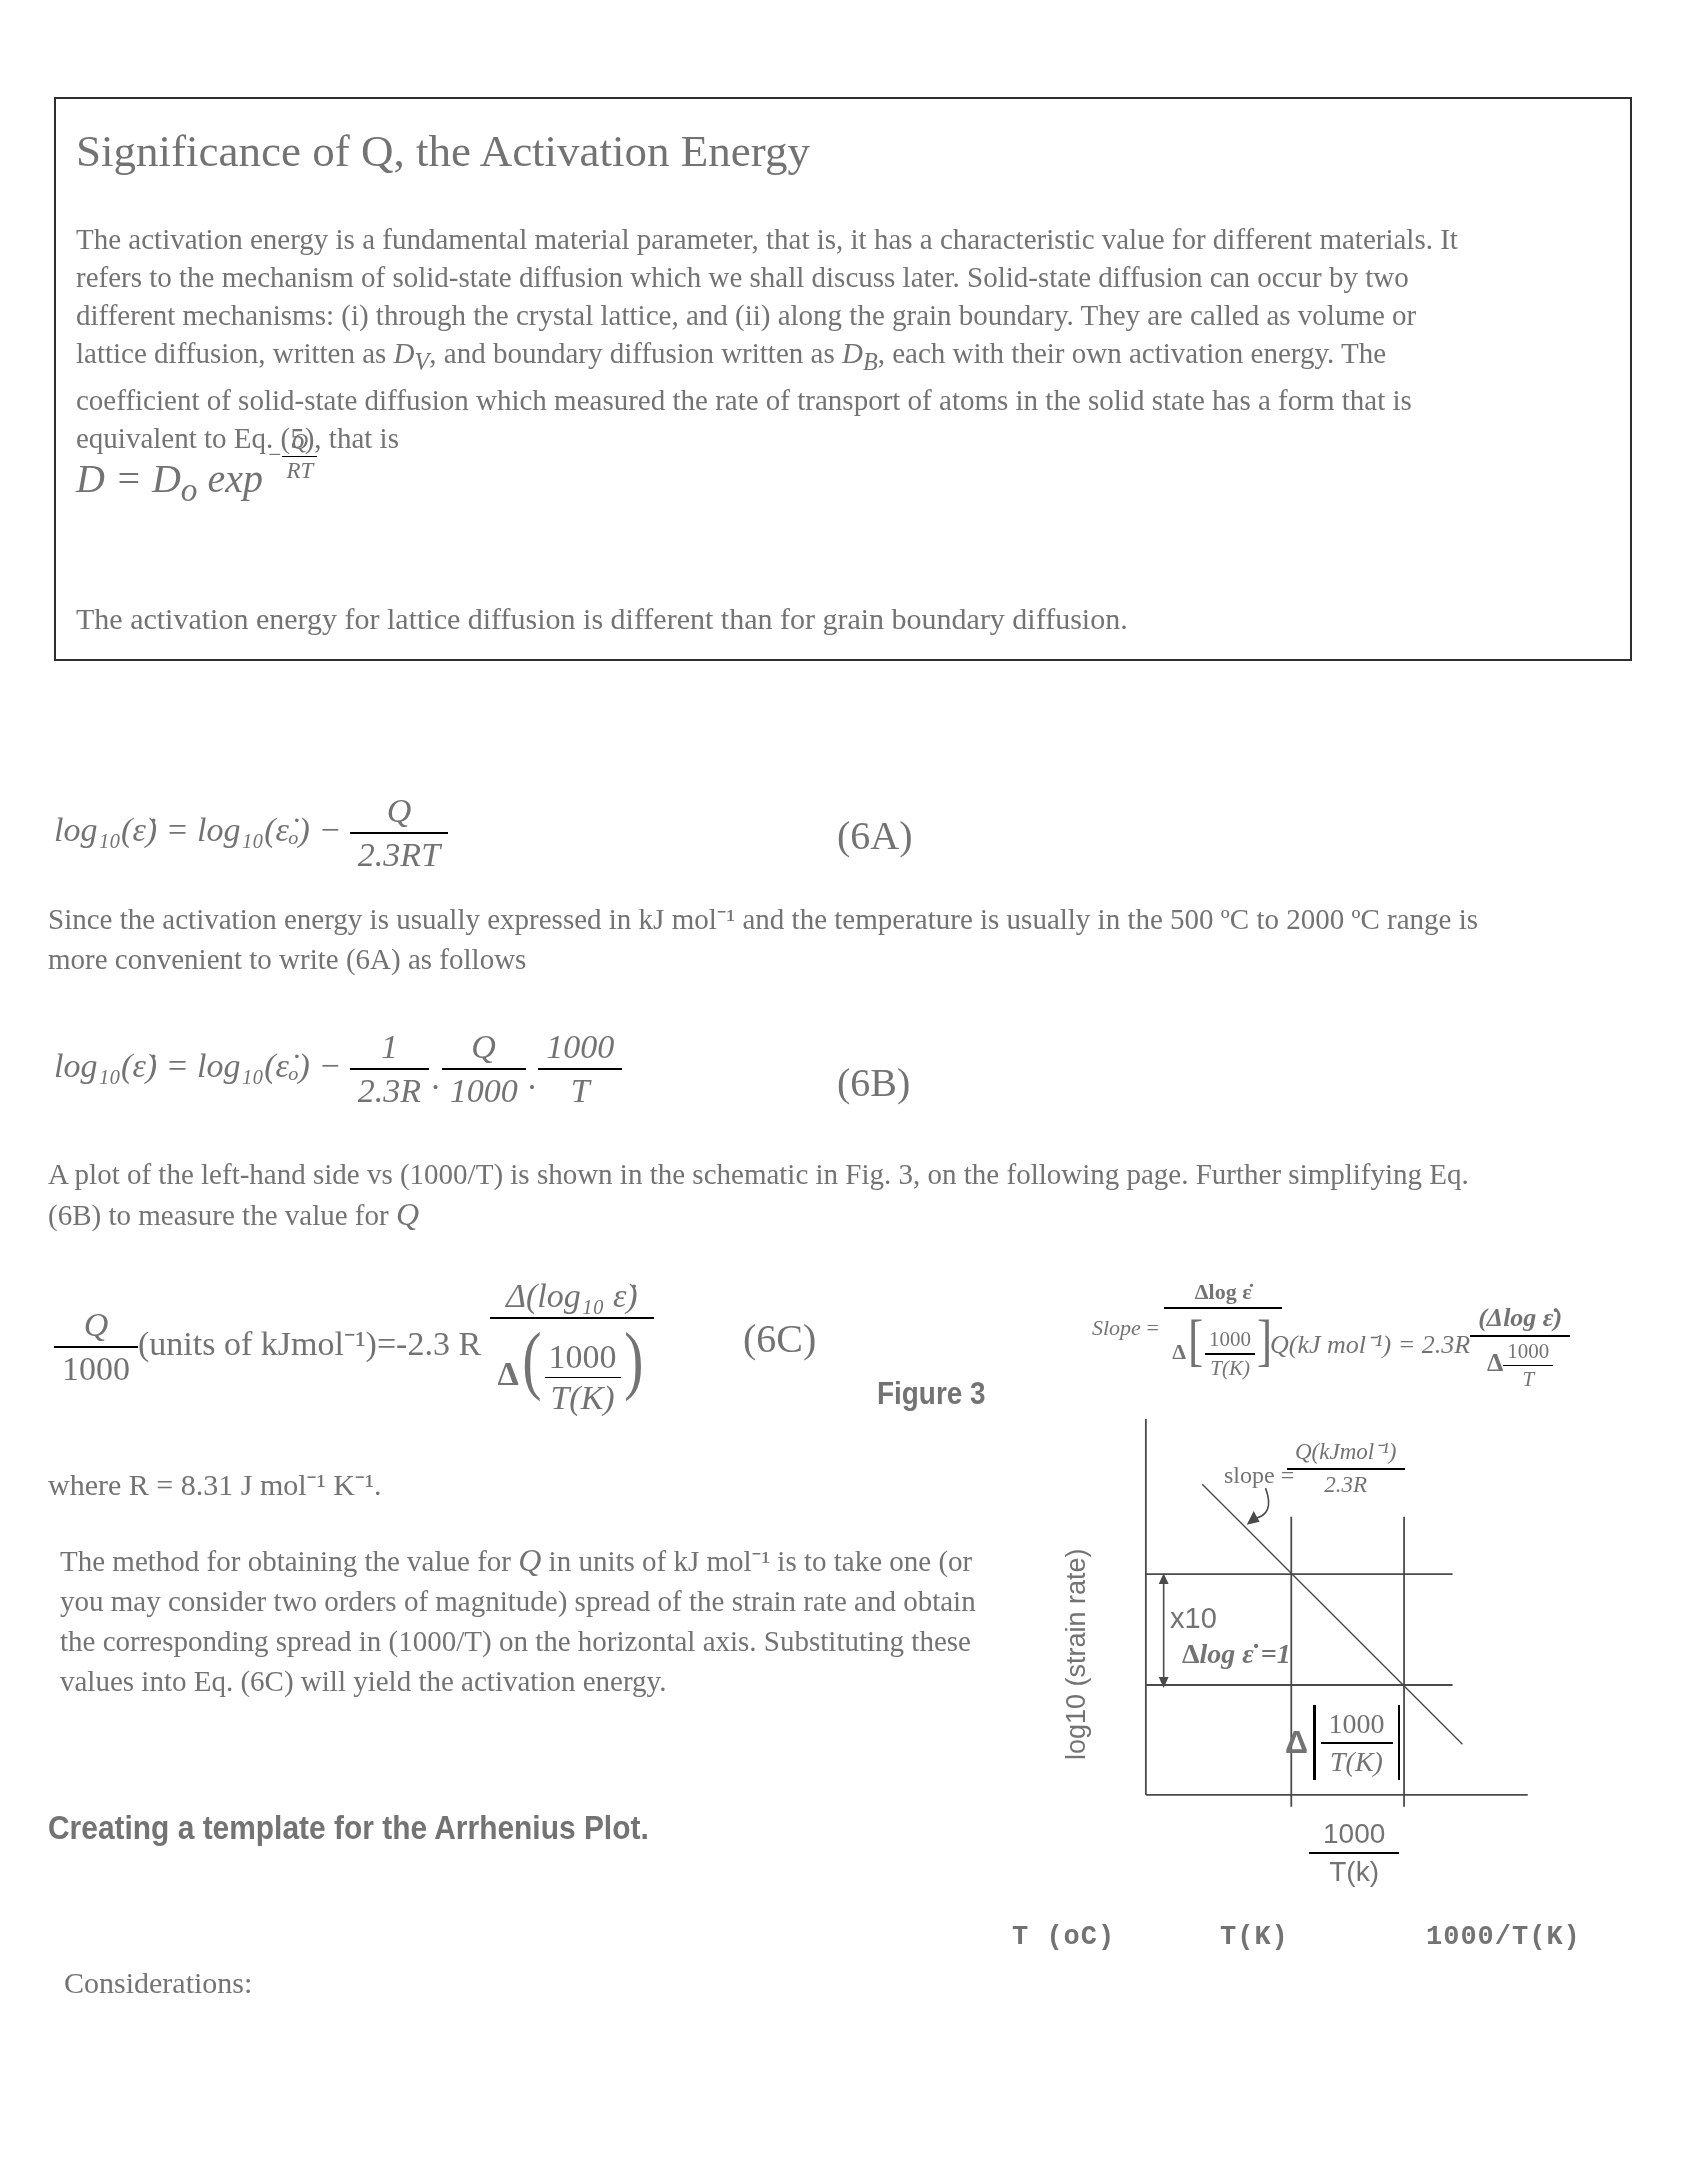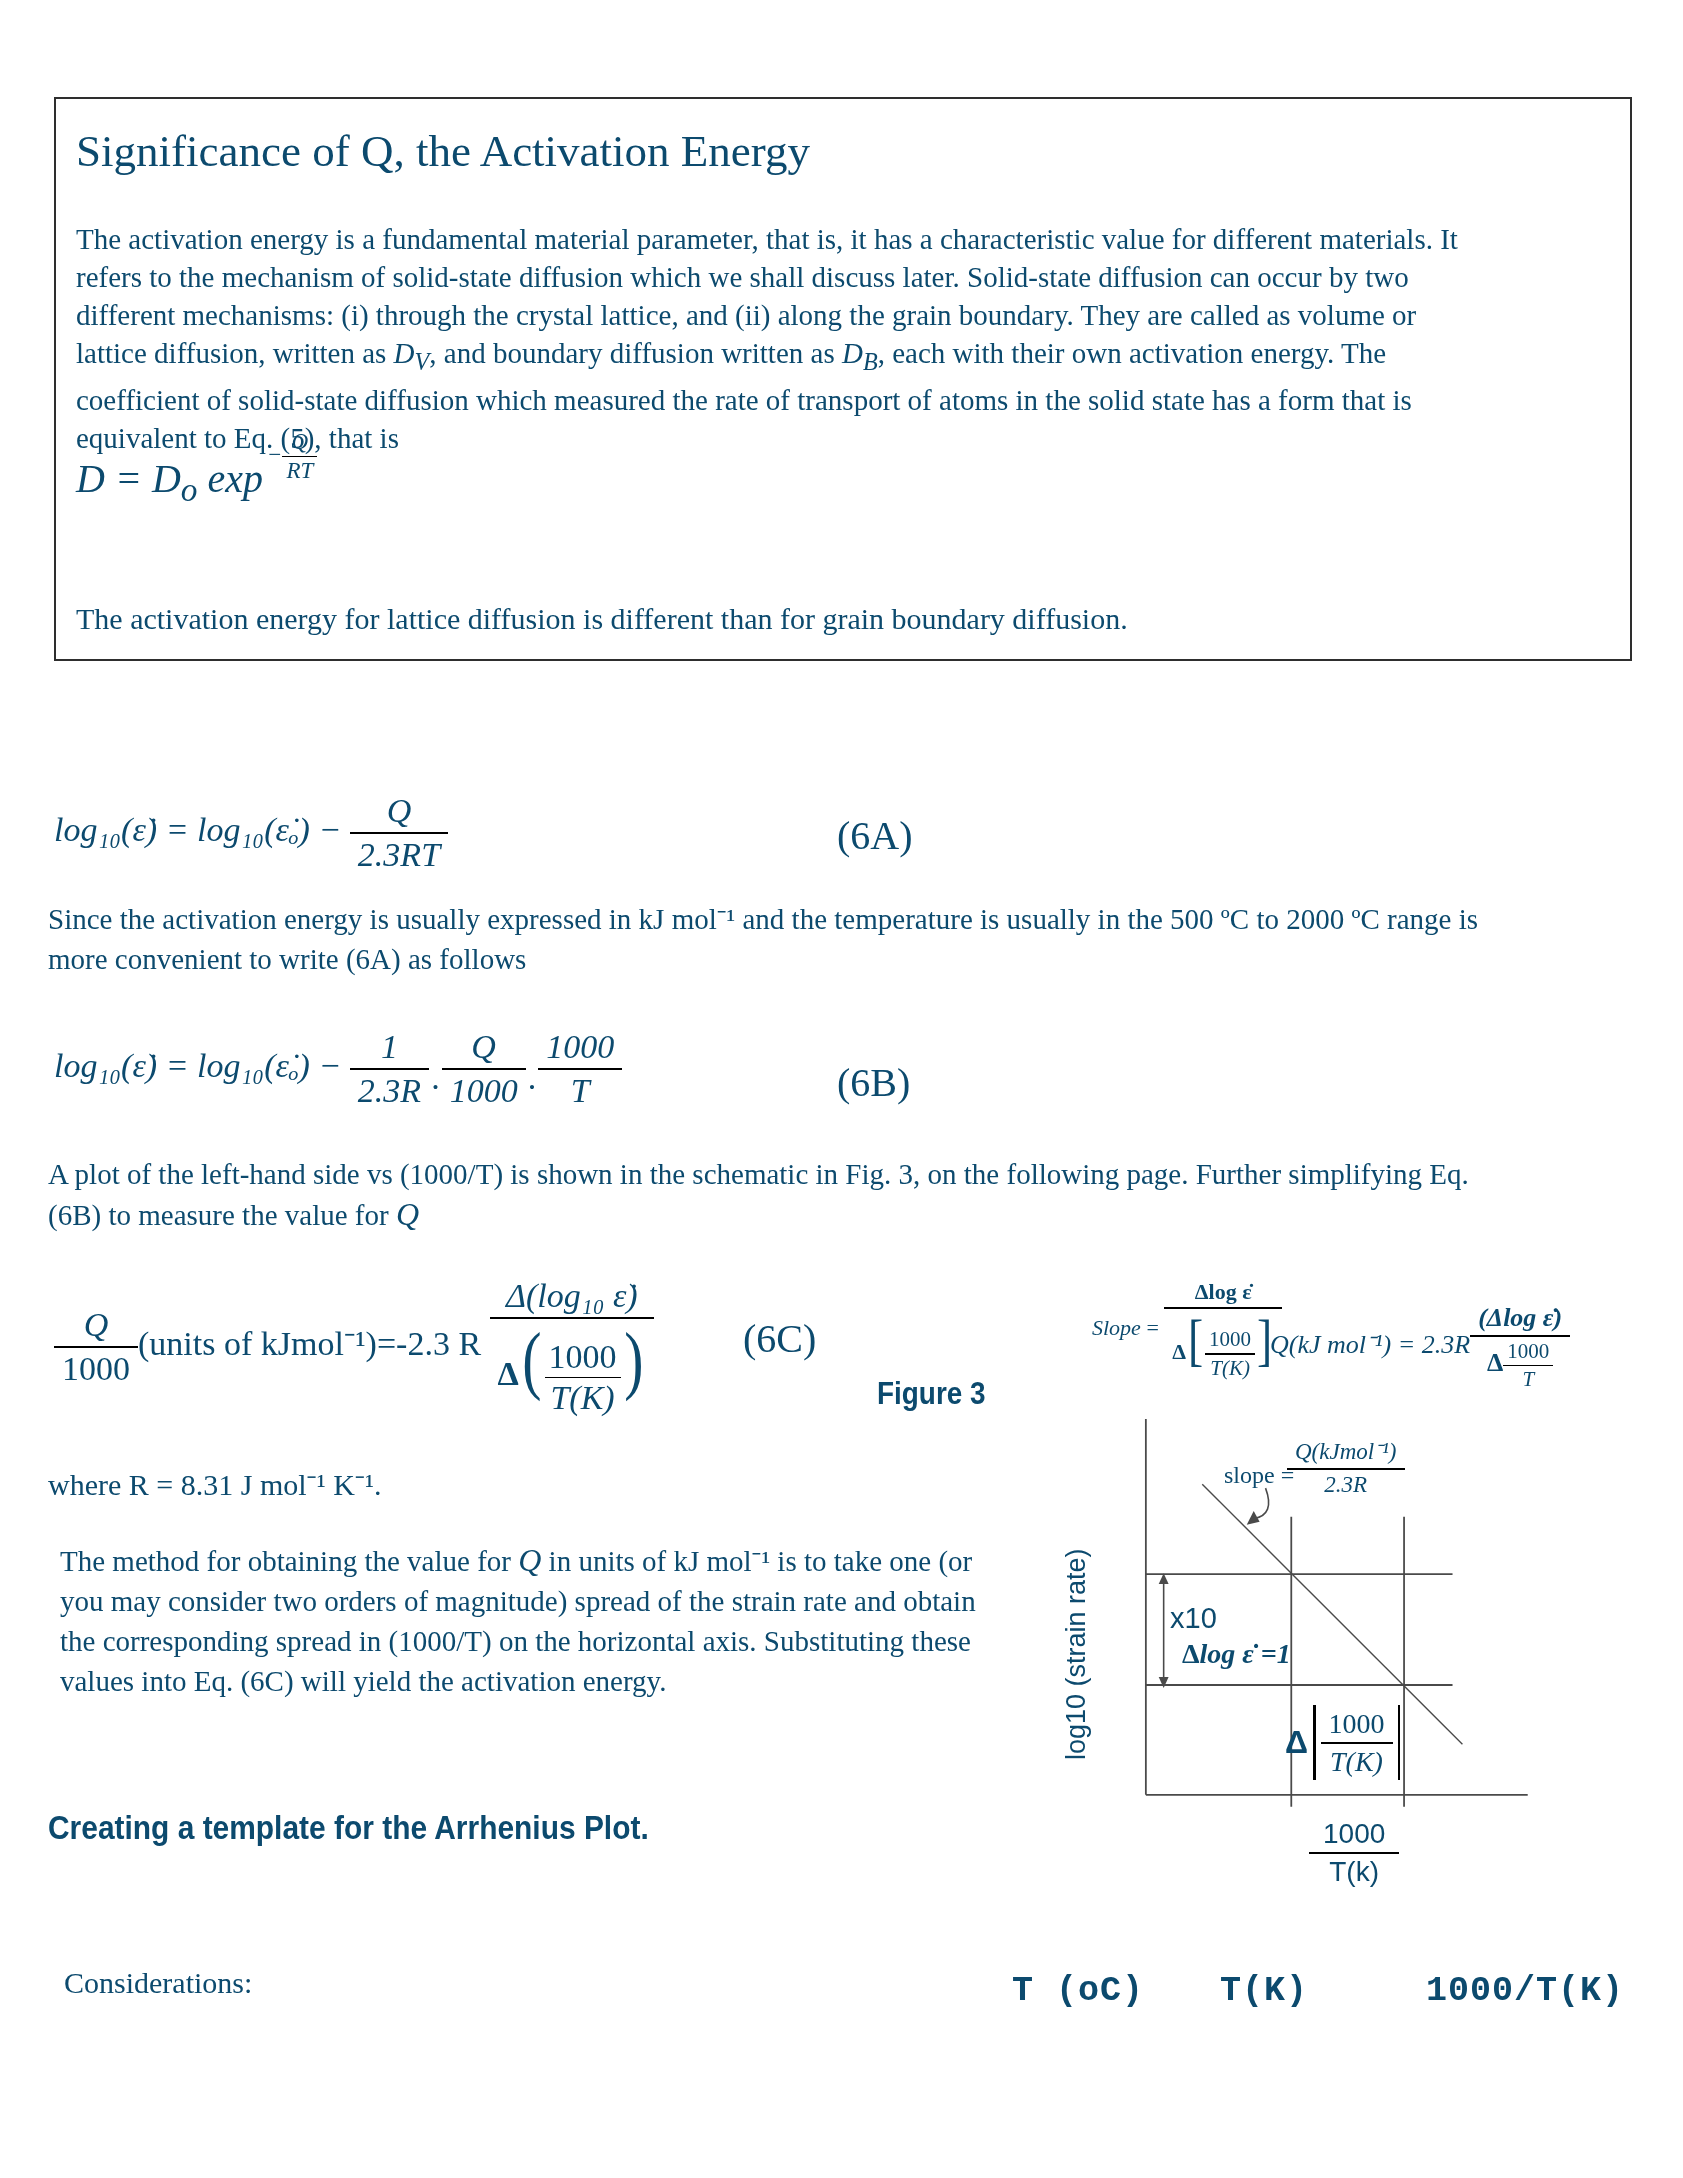--- a/index.html
+++ b/index.html
@@ -1,18 +1,18 @@
 <!DOCTYPE html>
 <html><head>
 <meta charset="utf-8">
 <style>
   html,body{margin:0;padding:0;background:#e8e8e8;}
   .page{
     position:relative;width:1683px;height:2178px;background:#ffffff;
-    font-family:"Liberation Serif", serif;color:#0c4a6e;overflow:hidden;
+    font-family:"Liberation Serif", serif;color:#737373;overflow:hidden;
   }
   .abs{position:absolute;}
   .ml{white-space:pre-line;}
   .it{font-style:italic;}
   .up{font-style:normal;}
   
   .intro-box{position:absolute;left:54px;top:97px;width:1578px;height:564px;
     border:2px solid #2e2e2e;box-sizing:border-box;background:#fff;}
   .page-title{position:absolute;left:20px;top:26px;font-size:45px;font-weight:normal;margin:0;}
   .boxpara{position:absolute;left:20px;top:121px;width:1546px;font-size:29px;line-height:38px;margin:0;}
@@ -58,22 +58,22 @@
   .vbar{display:inline-block;width:2.5px;height:75px;background:#000;margin:0 5px;}
   .fig-ylabel{position:absolute;left:1061px;top:1463px;height:297px;
     font-family:"Liberation Sans",sans-serif;font-size:27px;
     writing-mode:vertical-rl;transform:rotate(180deg);}
   .fig-xlabel{position:absolute;left:1309px;top:1818px;font-family:"Liberation Sans",sans-serif;font-size:28px;}
   .fig-xlabel .num{border-bottom-width:2px;padding:0 14px 2px 14px;}
   
   .heading{position:absolute;left:48px;top:1808px;font-family:"Liberation Sans",sans-serif;
     font-weight:bold;font-size:34px;transform:scaleX(.88);transform-origin:left;margin:0;}
   .considerations{position:absolute;left:48px;top:1950px;font-size:30px;margin:16px;}
-  .mono-label{position:absolute;top:1971px;font-family:"Liberation Mono",monospace;
-    font-weight:bold;font-size:35px;letter-spacing:1px;}
+  .mono-label{position:absolute;top:1922px;font-family:"Liberation Mono",monospace;
+    font-weight:bold;font-size:27px;letter-spacing:1px;}
 </style>
 </head>
 <body>
 
 <div class="page">
 
   <div class="intro-box">
     <h1 class="page-title">Significance of Q, the Activation Energy</h1>
     <p class="boxpara ml"><span>The activation energy is a fundamental material parameter, that is, it has a characteristic value for different materials. It
 refers to the mechanism of solid-state diffusion which we shall discuss later. Solid-state diffusion can occur by two

